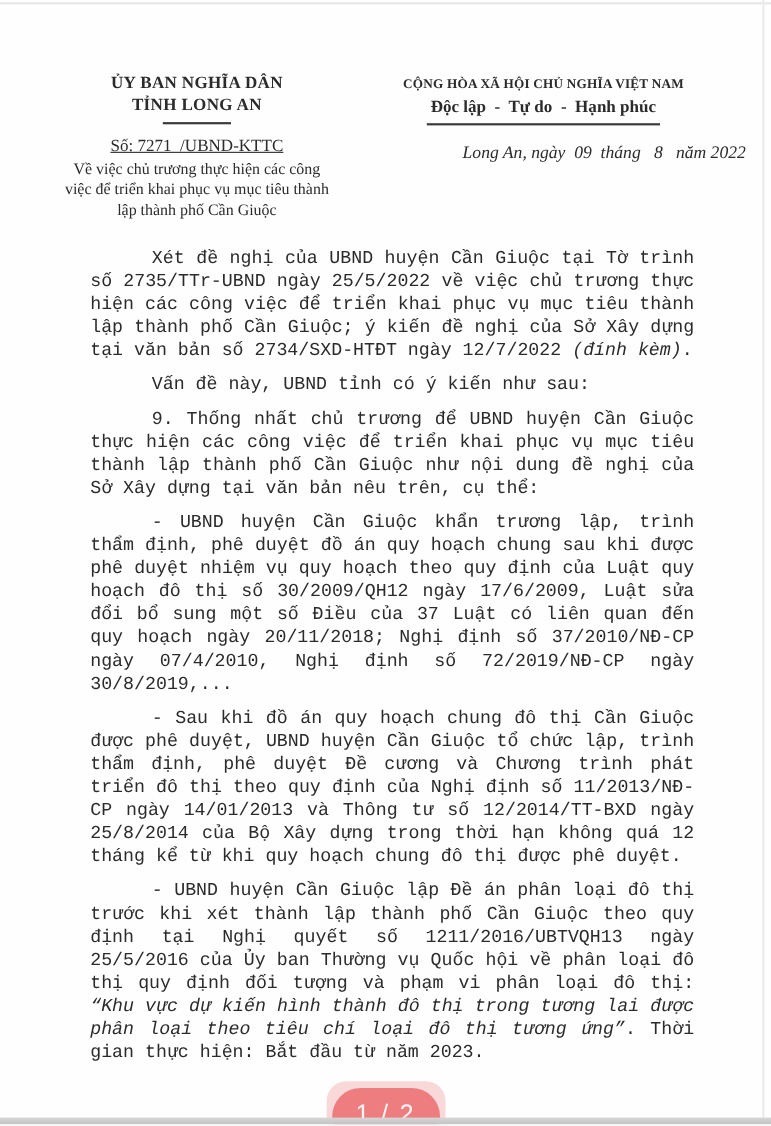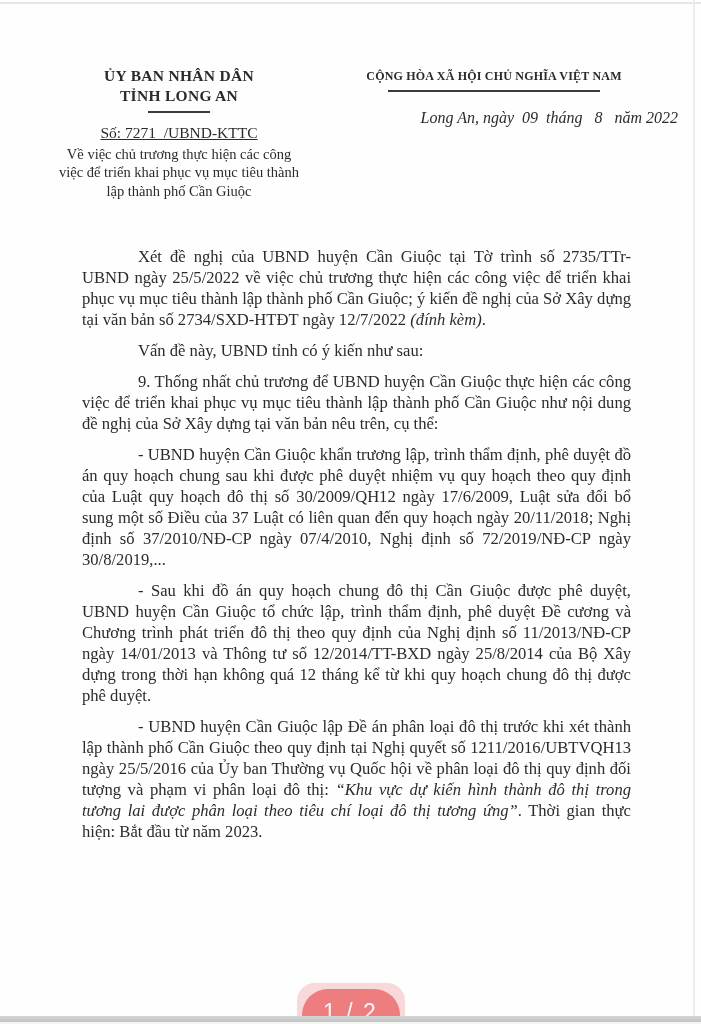--- a/index.html
+++ b/index.html
@@ -91,21 +91,22 @@
   .recipients {
     margin-top: 27px;
     font-size: 16.5px;
     line-height: 21px;
   }
   .salutation { margin-left: 249px; }
   .recipient-items { margin-left: 325px; margin-top: 2px; }
   .recipient-item { line-height: 21.5px; }
   
   .body-text {
-    margin-top: 46px;
+    margin-top: 24px;
+    font-family: Liberation Mono, monospace;
   }
   .body-text p {
     font-size: 16.6px;
     line-height: 21px;
     text-align: justify;
     text-indent: 56px;
     margin: 0 70px 10px 82px;
   }
   .italic { font-style: italic; }
   
@@ -145,28 +146,29 @@
 </style>
 </head>
 <body>
 
 <div class="page">
   <div class="edge-top"></div>
   <div class="edge-right"></div>
 
   <div class="header">
     <div class="h-left">
-      <div class="org-line">ỦY BAN NHÂN DÂN</div>
+      <div class="org-line">ỦY BAN NGHĨA DÂN</div>
       <div class="org-line">TỈNH LONG AN</div>
       <div class="rule-left"></div>
       <div class="doc-number">Số: 7271  /UBND-KTTC</div>
       <div class="subject">Về việc chủ trương thực hiện các công việc để triển khai phục vụ mục tiêu thành lập thành phố Cần Giuộc</div>
     </div>
     <div class="h-right">
       <div class="motto-1">CỘNG HÒA XÃ HỘI CHỦ NGHĨA VIỆT NAM</div>
+      <div class="motto-2">Độc lập  -  Tự do  -  Hạnh phúc</div>
       <div class="rule-right"></div>
       <div class="date-line">Long An, ngày  09  tháng   8   năm 2022</div>
     </div>
   </div>
 
 
   <div class="body-text">
     <p><span>Xét đề nghị của UBND huyện Cần Giuộc tại Tờ trình số 2735/TTr-UBND ngày 25/5/2022 về việc chủ trương thực hiện các công việc để triển khai phục vụ mục tiêu thành lập thành phố Cần Giuộc; ý kiến đề nghị của Sở Xây dựng tại văn bản số 2734/SXD-HTĐT ngày 12/7/2022 </span><span class="italic">(đính kèm)</span><span>.</span></p>
     <p>Vấn đề này, UBND tỉnh có ý kiến như sau:</p>
     <p>9. Thống nhất chủ trương để UBND huyện Cần Giuộc thực hiện các công việc để triển khai phục vụ mục tiêu thành lập thành phố Cần Giuộc như nội dung đề nghị của Sở Xây dựng tại văn bản nêu trên, cụ thể:</p>

